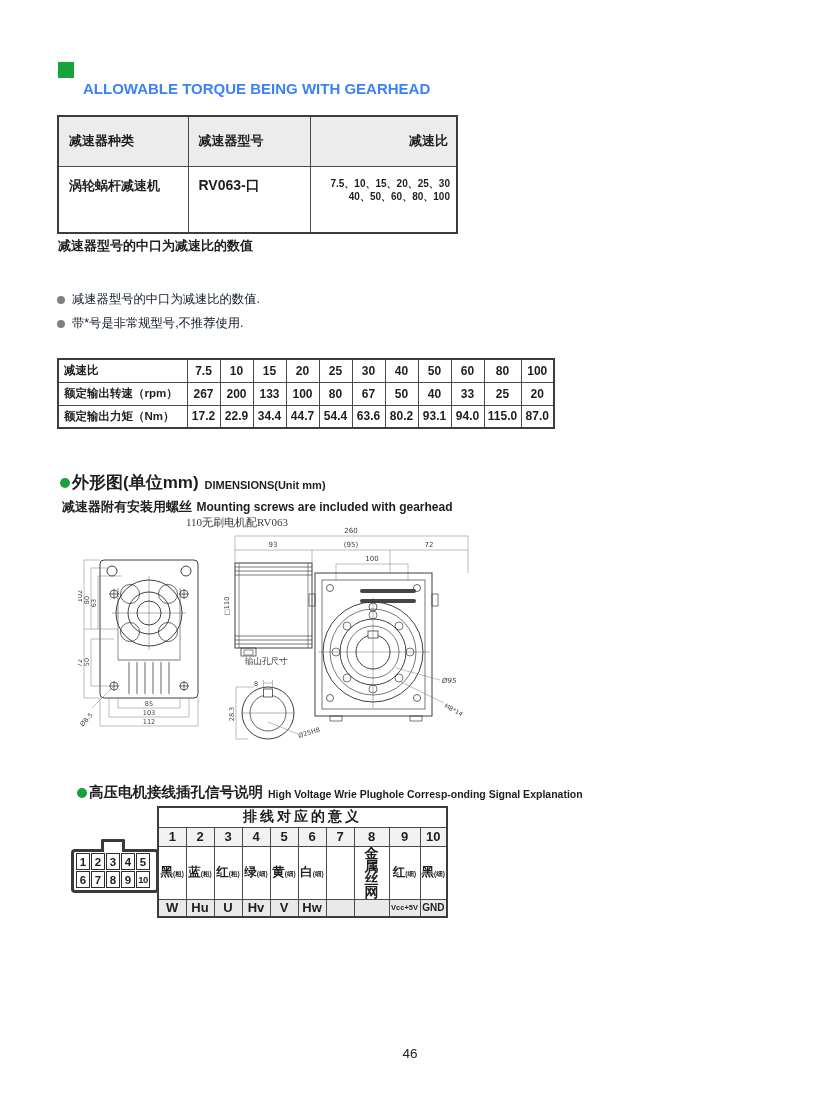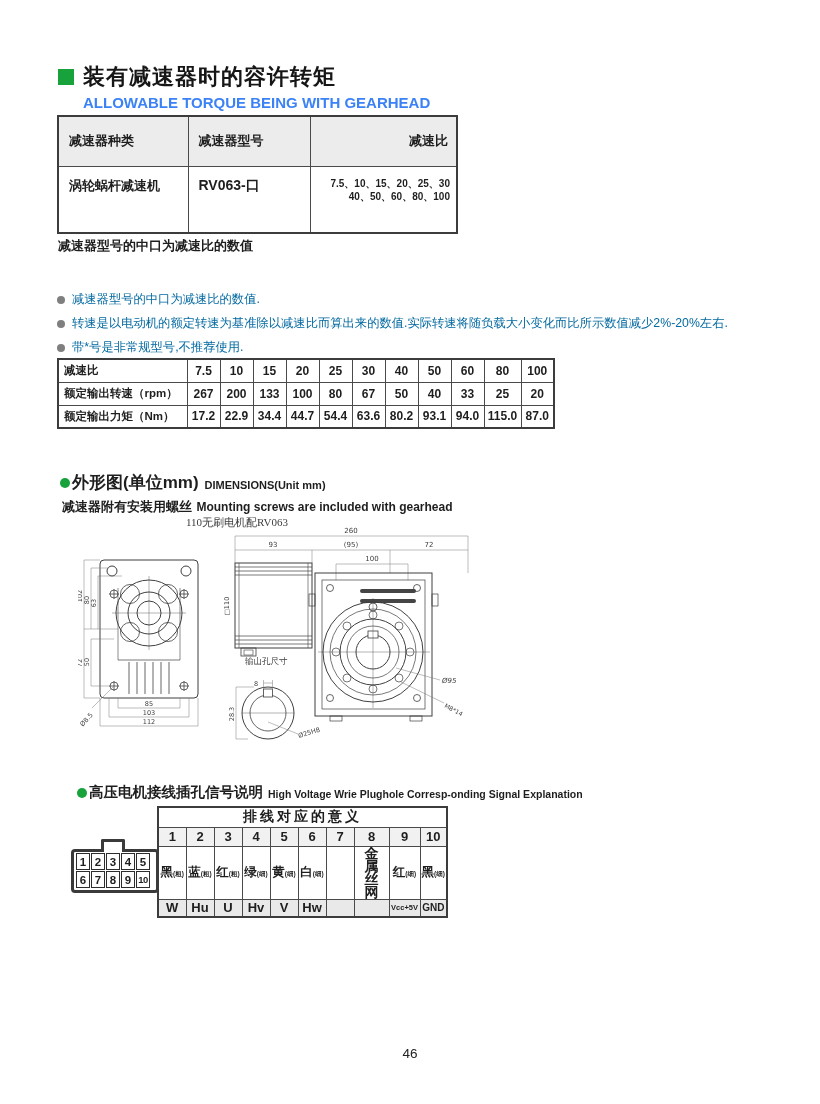--- a/index.html
+++ b/index.html
@@ -22,21 +22,21 @@
   .t1 .hdr.right { text-align:right; }
   .t1 .body-cell { height:67px; padding:10px 8px 0 10px; font-weight:700; font-size:13px; }
   .t1 .model { font-size:14px; }
   .t1 .ratio-cell { text-align:right; font-size:10px; font-weight:700; line-height:13px; padding:10px 6px 0 2px;margin-left:26px; }
   .t1-footnote { position:absolute; left:58px; top:237px; font-size:13px; font-weight:600; }
 
   
   .notes { position:absolute; left:57px; top:291px; }
   .note-line { display:flex; align-items:center; margin-bottom:7px; white-space:nowrap; }
   .note-bullet { width:8px; height:8px; border-radius:50%; background:#7f7f7f; margin-right:7px; flex:0 0 auto; }
-  .note-text { font-size:12.3px; font-weight:500; color:#0369a1; }
+  .note-text { font-size:12.3px; font-weight:500; color:#0f172a; }
 
   
   .t2 { position:absolute; left:57px; top:358px; border-collapse:collapse; table-layout:fixed; border:2px solid #3c3c3c; }
   .t2 td { border:1px solid #4a4a4a; height:23px; font-size:12px; font-weight:600; text-align:center; }
   .t2 td.lbl { text-align:left; padding-left:5px; font-size:11.5px; }
 
   
   .dim-head { position:absolute; left:60px; top:471px; }
   .dim-line1 { display:flex; align-items:center; }
   .green-dot { width:10px; height:10px; border-radius:50%; background:#17a23b; margin-right:2px; }
@@ -79,21 +79,20 @@
   .page-num { position:absolute; left:0; top:1046px; width:820px; text-align:center; font-size:13.5px; color:#222; }
 </style>
 </head>
 <body>
 
 <div class="page">
 
   <div class="title-block">
     <div class="title-row">
       <div class="green-square"></div>
-      <div class="title-cn">装有减速器时的容许转矩</div>
     </div>
     <div class="title-en">ALLOWABLE TORQUE BEING WITH GEARHEAD</div>
   </div>
 
   <table class="t1">
     <colgroup>
         <col style="width:130px">
         <col style="width:122px">
         <col style="width:147px">
       </colgroup>
@@ -112,24 +111,20 @@
       </td>
     </tr>
   </tbody>
     </table>
   <div class="t1-footnote">减速器型号的中口为减速比的数值</div>
 
   <div class="notes">
     <div class="note-line">
       <span class="note-bullet"></span>
       <span class="note-text">减速器型号的中口为减速比的数值.</span>
-    </div>
-    <div class="note-line">
-      <span class="note-bullet"></span>
-      <span class="note-text">转速是以电动机的额定转速为基准除以减速比而算出来的数值.实际转速将随负载大小变化而比所示数值减少2%-20%左右.</span>
     </div>
     <div class="note-line">
       <span class="note-bullet"></span>
       <span class="note-text">带*号是非常规型号,不推荐使用.</span>
     </div>
   </div>
 
   <table class="t2">
     <colgroup>
       <col style="width:129px">

